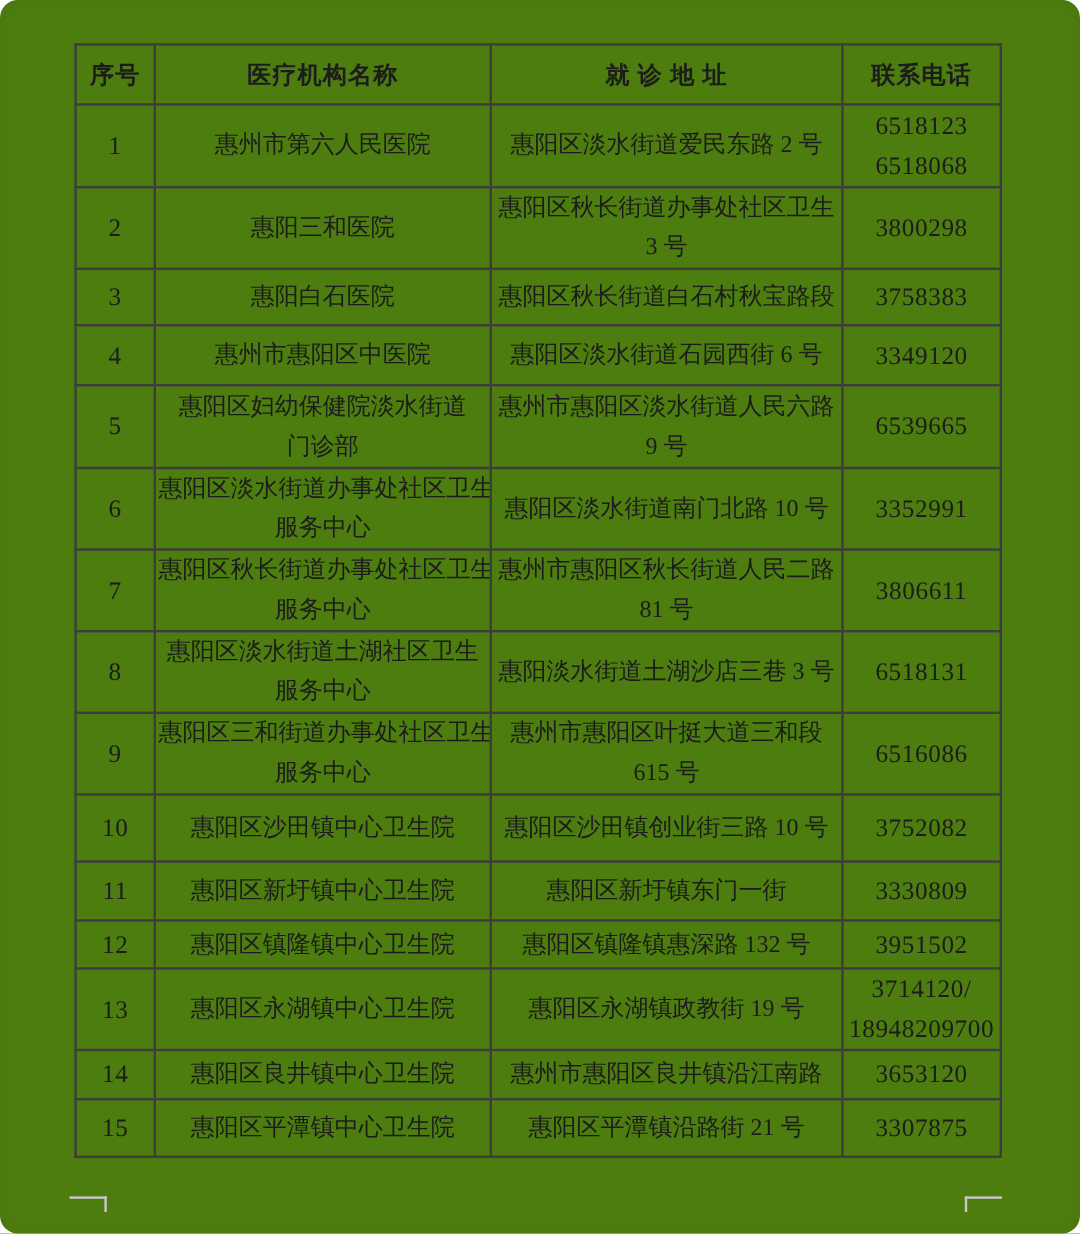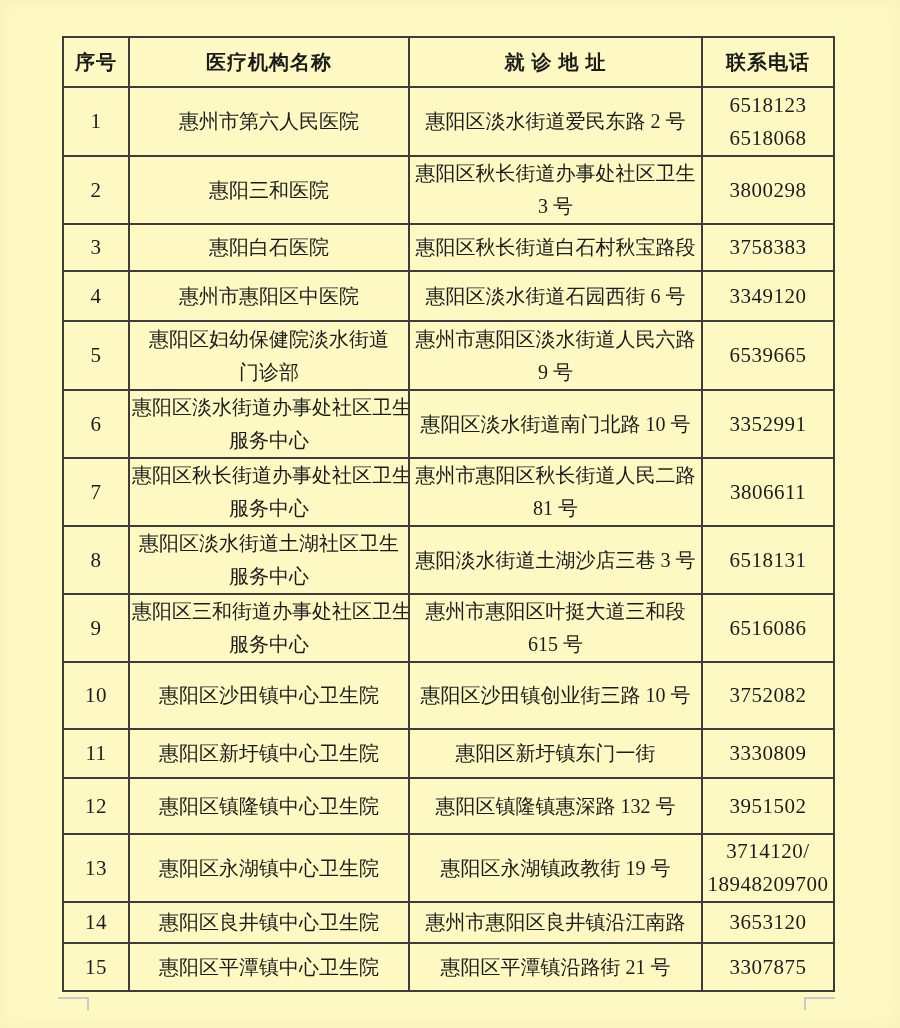--- a/index.html
+++ b/index.html
@@ -10,22 +10,23 @@
     width: 900px;
     height: 1028px;
     background: #fdfdfd;
     font-family: "Liberation Serif", "DejaVu Serif", serif;
     position: relative;
     overflow: hidden;
   }
   .page {
     position: absolute;
     inset: 0;
-    background: #fef9c3;
+    background: #4d7c0f;
     box-shadow: inset 0 0 18px rgba(0,0,0,0.04);
+    border-radius: 15px;
   }
   table.med-table {
     position: absolute;
     left: 62px;
     top: 36px;
     width: 771px;
     border-collapse: collapse;
     table-layout: fixed;
   }
   .med-table th,
@@ -219,21 +220,21 @@
             <div class="line">服务中心</div>
           </td>
           <td class="cell-address">
             <div class="line">惠州市惠阳区叶挺大道三和段</div>
             <div class="line">615 号</div>
           </td>
           <td class="cell-phone">
             <div class="line">6516086</div>
           </td>
         </tr>
-        <tr style="height: 67px;">
+        <tr style="height: 56px;">
           <td class="cell-serial">
             <div class="line">10</div>
           </td>
           <td class="cell-name">
             <div class="line">惠阳区沙田镇中心卫生院</div>
           </td>
           <td class="cell-address">
             <div class="line">惠阳区沙田镇创业街三路 10 号</div>
           </td>
           <td class="cell-phone">
@@ -247,21 +248,21 @@
           <td class="cell-name">
             <div class="line">惠阳区新圩镇中心卫生院</div>
           </td>
           <td class="cell-address">
             <div class="line">惠阳区新圩镇东门一街</div>
           </td>
           <td class="cell-phone">
             <div class="line">3330809</div>
           </td>
         </tr>
-        <tr style="height: 56px; padding-left: 20px;">
+        <tr style="height: 40px; padding-left: 20px;">
           <td class="cell-serial">
             <div class="line">12</div>
           </td>
           <td class="cell-name">
             <div class="line">惠阳区镇隆镇中心卫生院</div>
           </td>
           <td class="cell-address">
             <div class="line">惠阳区镇隆镇惠深路 132 号</div>
           </td>
           <td class="cell-phone">

